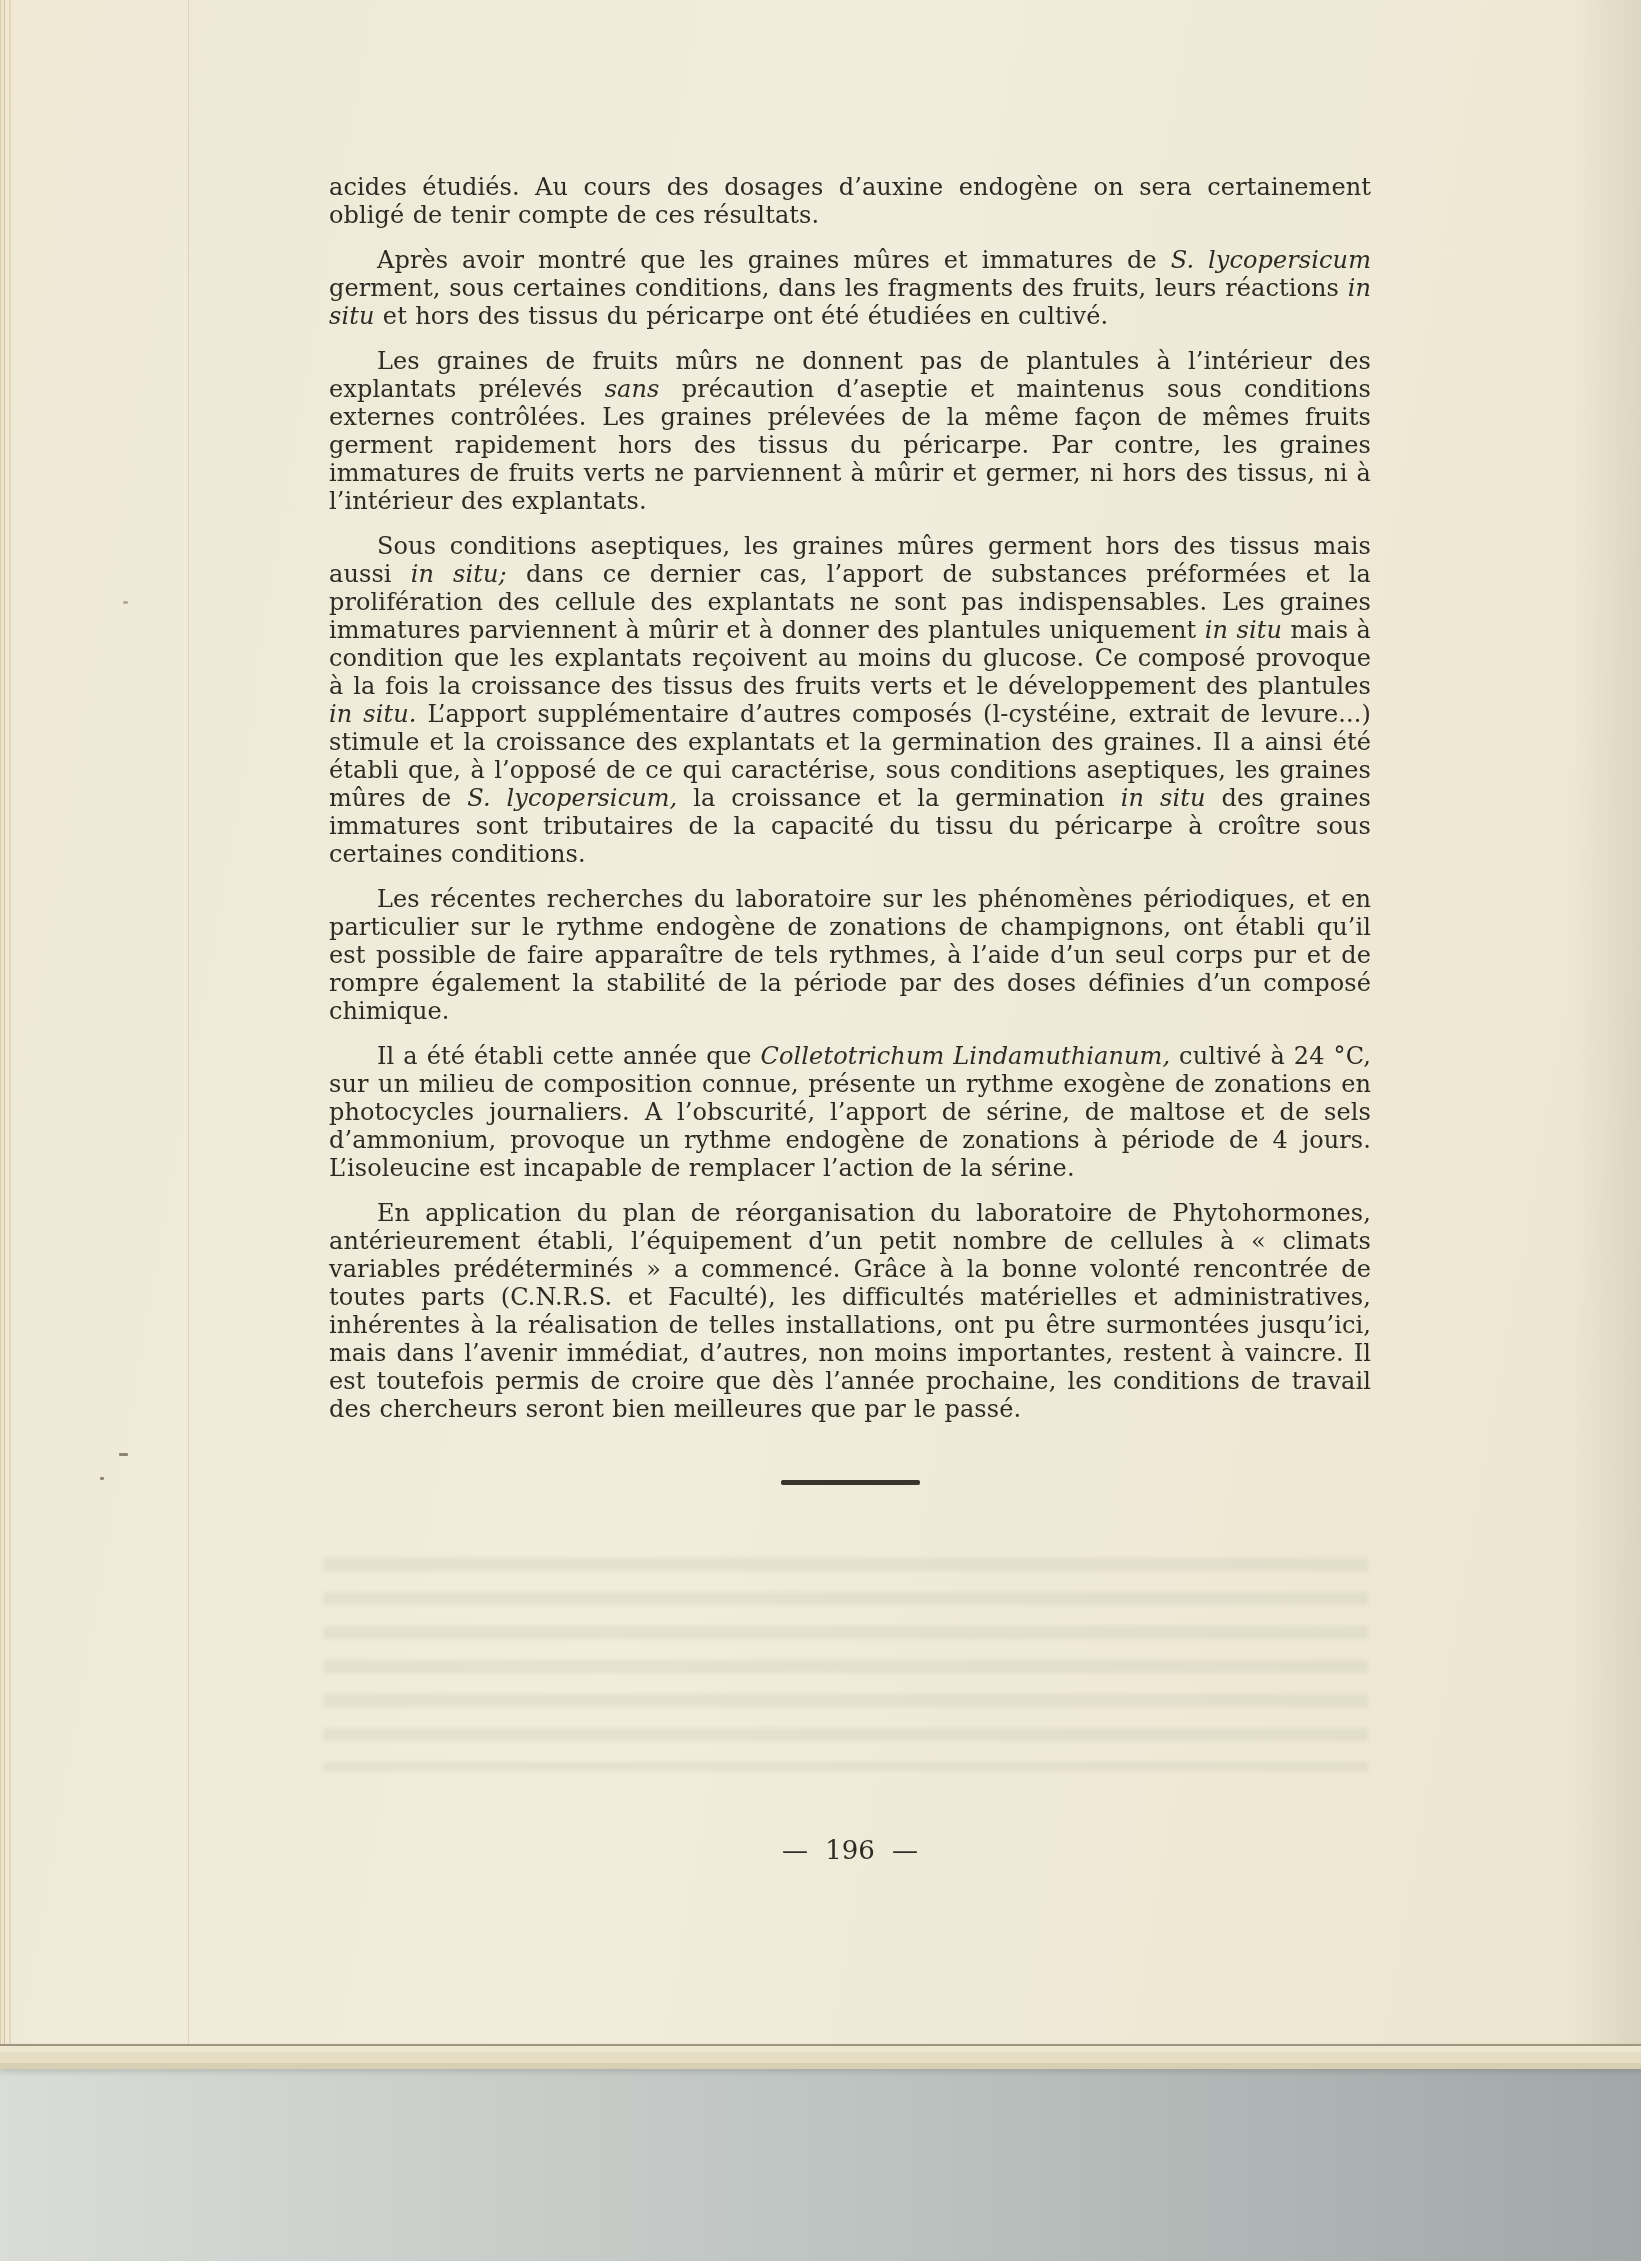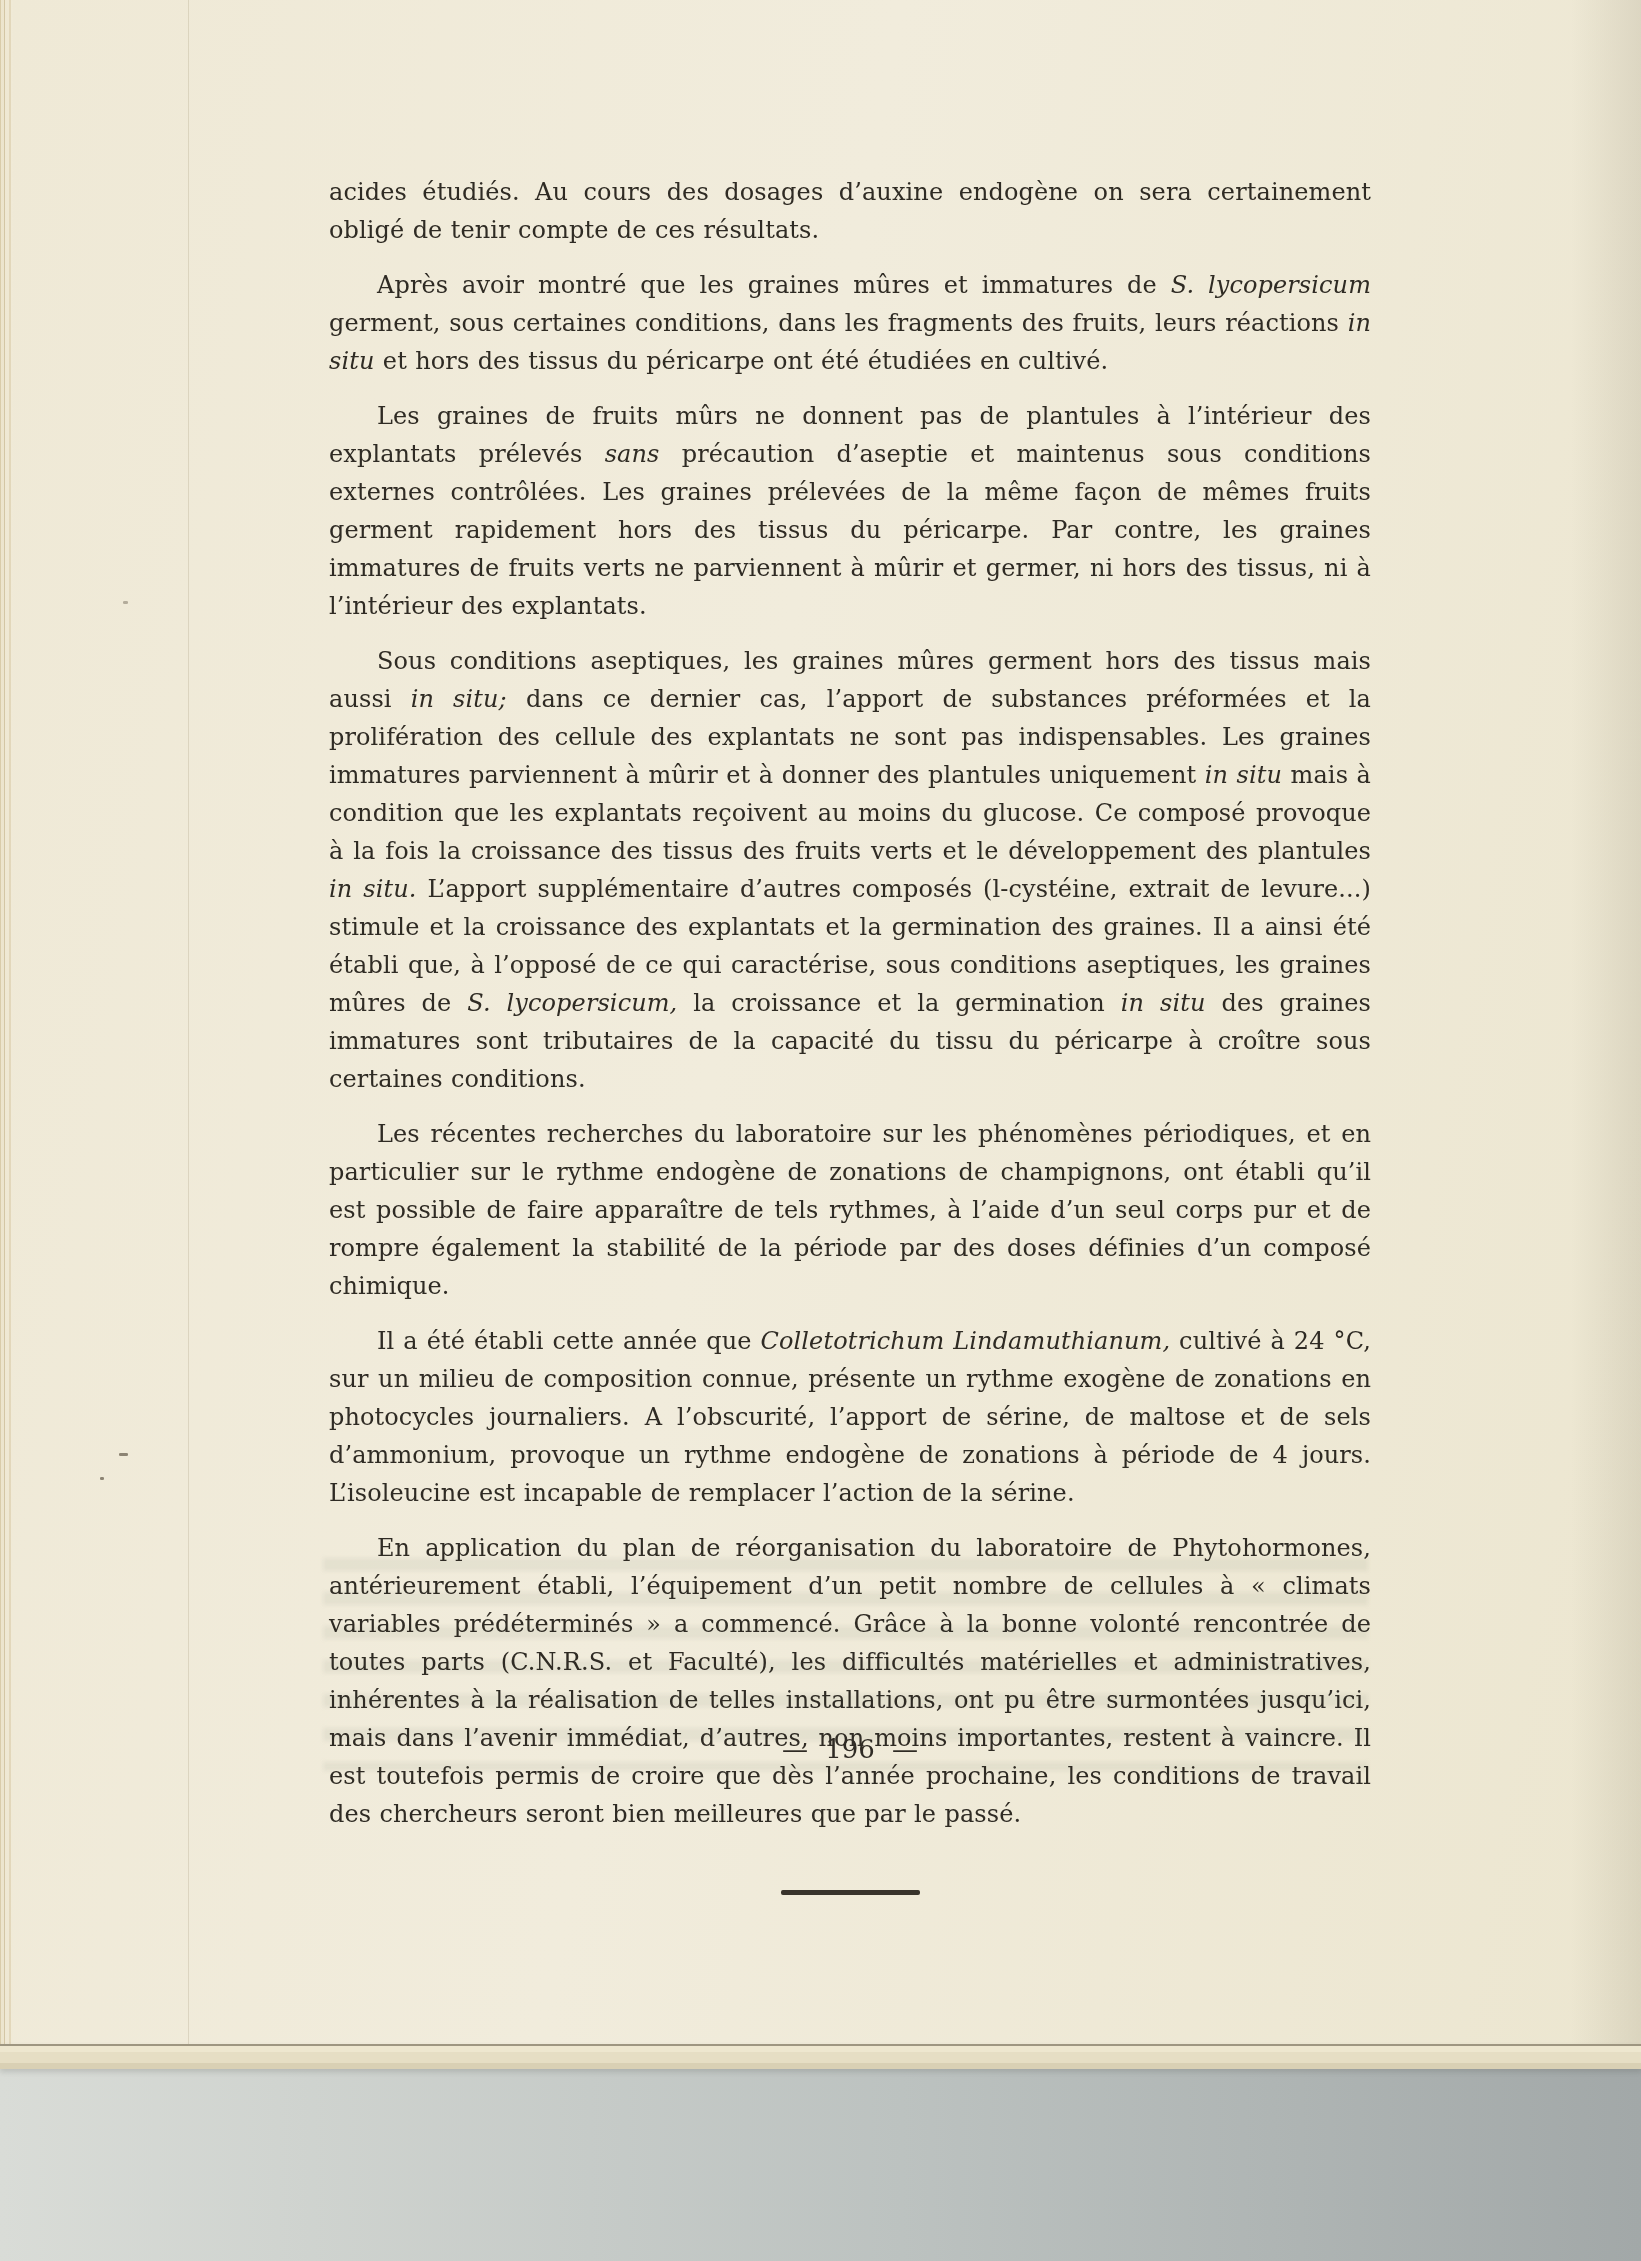--- a/index.html
+++ b/index.html
@@ -61,41 +61,41 @@
     width: 1045px; height: 213px;
     background: repeating-linear-gradient(to bottom,
       rgba(126,138,118,0.10) 0 13px, rgba(0,0,0,0) 13px 34px);
     filter: blur(1.9px);
   }
 
   
   .text-block {
     position: absolute; left: 329px; top: 173px;
     width: 1042px;
-    font-size: 24px; line-height: 38px;
+    font-size: 24px; line-height: 28px;
     color: #2f2b24;
     text-align: justify;
     letter-spacing: 0.1px;
     word-spacing: 0.6px;
   }
   .text-block p { margin: 0 0 17px 0; }
   .text-block p.indent { text-indent: 48px; }
   .it { font-style: italic; }
 
   
   .divider {
     width: 139px; height: 4.5px;
     background: #39342c;
     border-radius: 1.9px;
     margin: 57px auto 0 auto;
   }
 
   
   .footer {
-    position: absolute; left: 329px; top: 1736px;
+    position: absolute; left: 329px; top: 1837px;
     width: 1042px;
     text-align: center;
     font-size: 26px; line-height: 1;
     color: #2f2b24;
     word-spacing: 9px;
   }
 
   
   .speck { position: absolute; background: #6b6152; opacity: .75; border-radius: 1.3px; }
   .speck.s1 { left: 119px; top: 1453px; width: 9px; height: 3.2px; }

